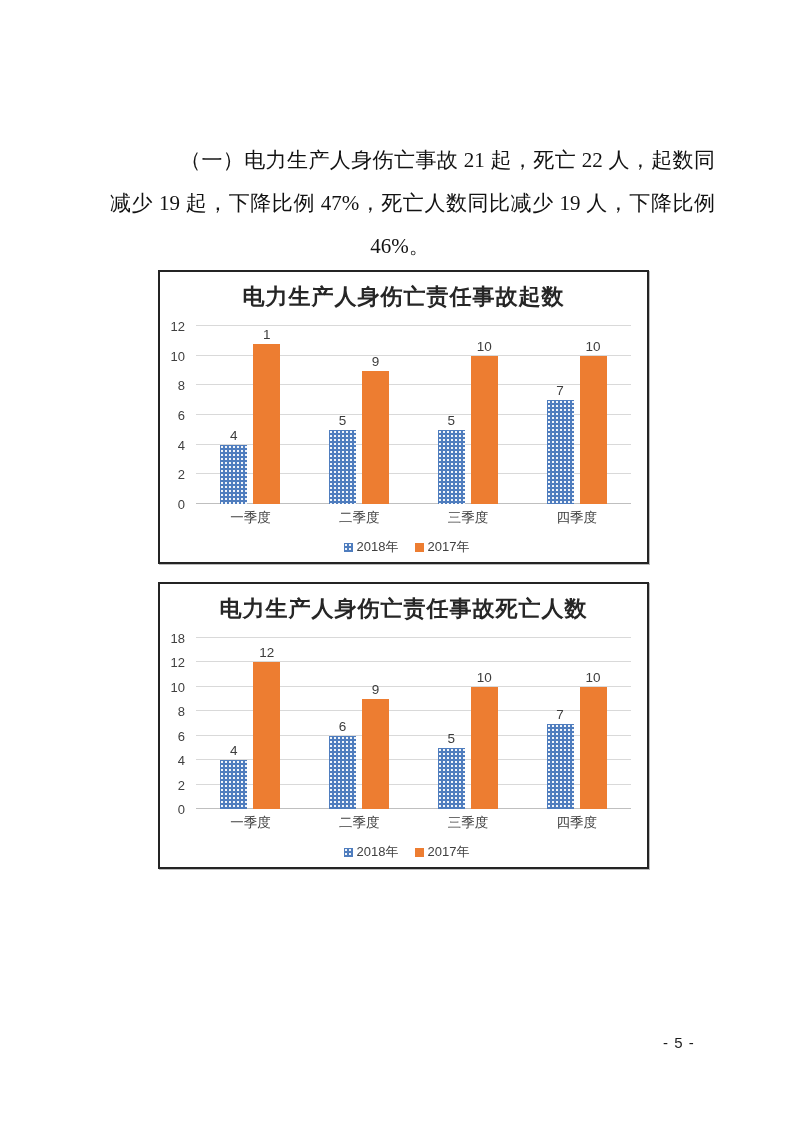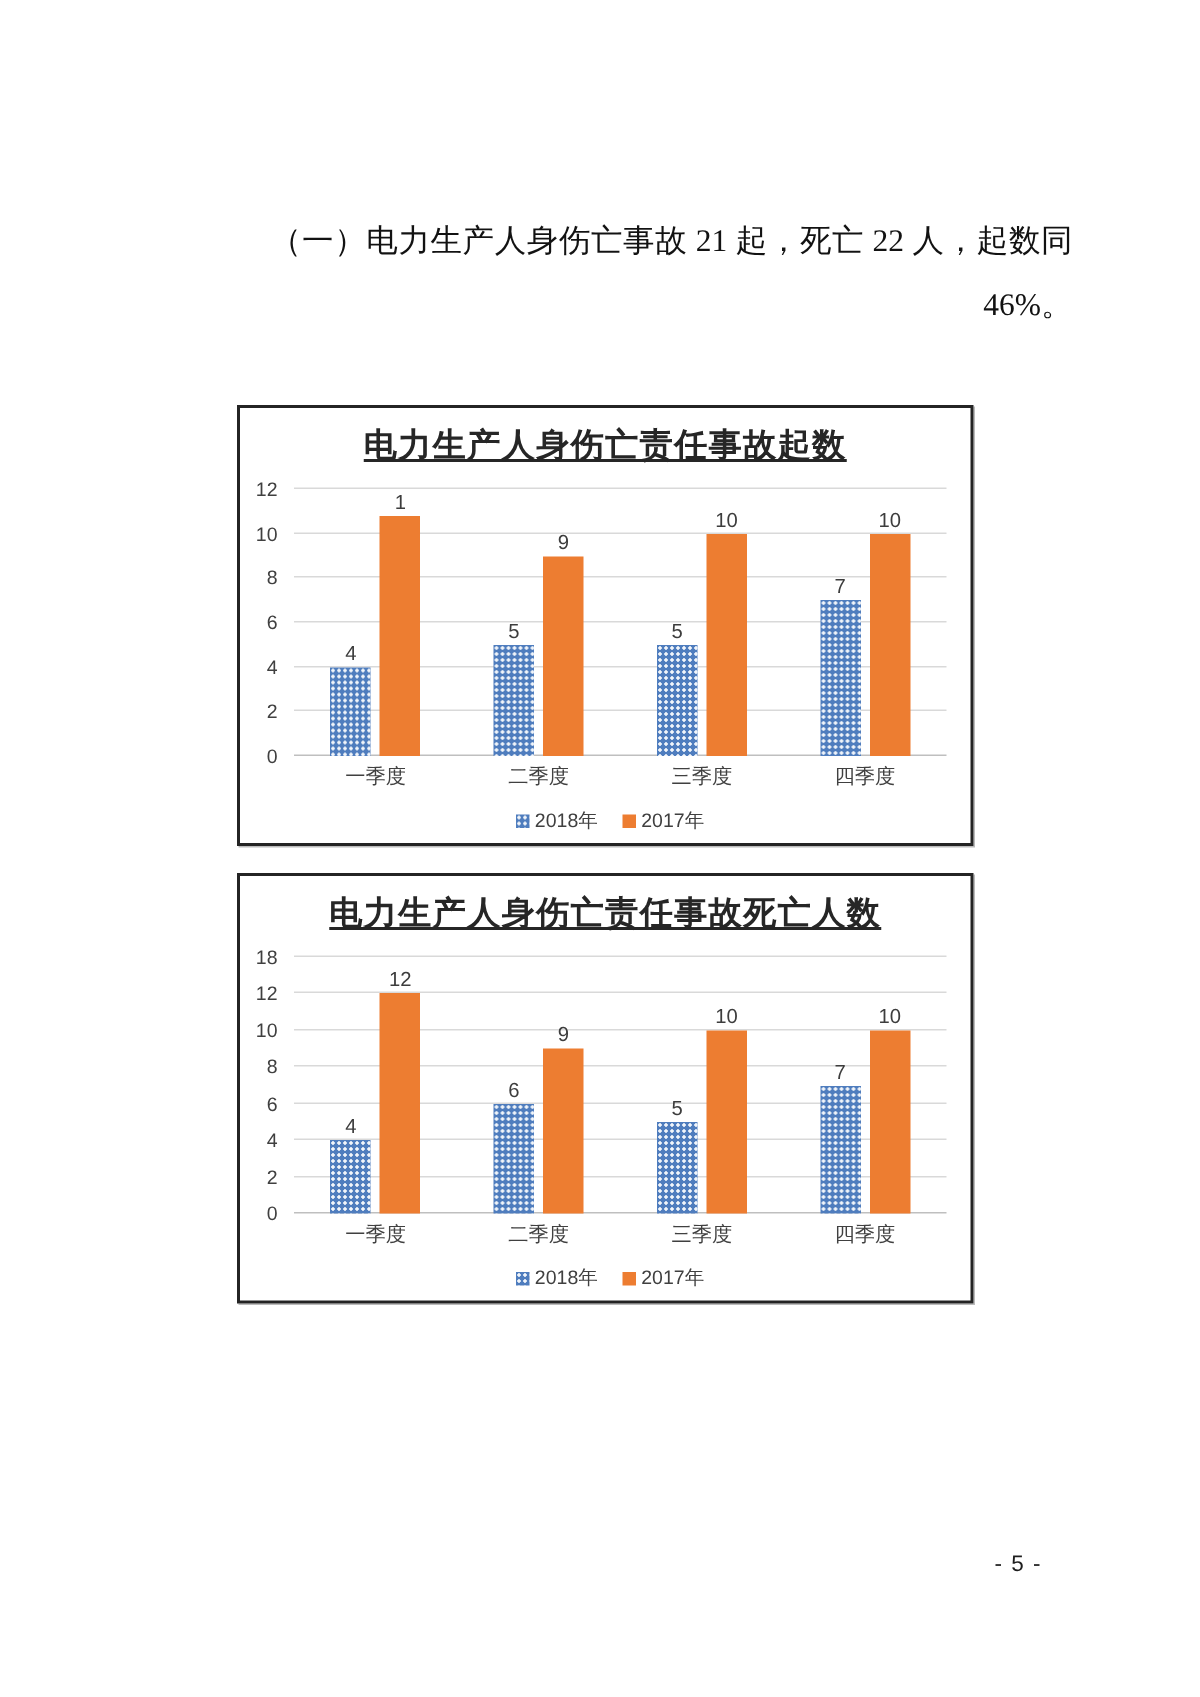--- a/index.html
+++ b/index.html
@@ -3,26 +3,26 @@
 <meta charset="utf-8">
 <style>
   html,body{margin:0;padding:0;background:#fff;}
   .page{position:relative;width:800px;height:1131px;background:#ffffff;overflow:hidden;
         font-family:"Liberation Serif","DejaVu Serif",serif;color:#111;}
   
   .para{position:absolute;left:85px;width:630px;font-size:21px;line-height:43px;color:#121212;}
   .line{height:43px;overflow:hidden;}
   .line-just{text-align:justify;text-align-last:justify;margin-left:25px;}
   .line-first{text-indent:70px;}
-  .line-left{text-align:right;}
+  .line-left{text-align:center;}
   
   .chart-box{position:absolute;background:#fff;border:2px solid #242424;
              box-shadow:1px 1px 0 #bbb;font-family:"Liberation Sans","DejaVu Sans",sans-serif;}
   .chart-title{position:absolute;top:10px;left:0;right:0;text-align:center;
-               font-size:22px;font-weight:600;color:#262626;letter-spacing:1px;text-decoration:underline;}
+               font-size:22px;font-weight:600;color:#262626;letter-spacing:1px;}
   .plot{position:absolute;left:36px;right:16px;top:54px;bottom:58px;}
   .gridline{position:absolute;left:0;right:0;height:0;border-top:1px solid var(--cgrid,#D9D9D9);}
   .axis0{border-top-color:#BFBFBF;}
   .groups{position:absolute;left:0;right:0;top:0;bottom:0;display:flex;z-index:1;}
   .group{flex:1;display:flex;justify-content:center;align-items:flex-end;gap:6px;height:100%;}
   .bar-col{height:100%;display:flex;flex-direction:column;justify-content:flex-end;align-items:center;}
   .bar{width:27px;}
   .bar-label{font-size:13.5px;line-height:17px;color:#3d3d3d;margin-bottom:1px;}
   .solid-orange{background:var(--c2017,#ED7D31);}
   .pat-blue{background-color:var(--c2018,#4F7DBE);
@@ -41,20 +41,21 @@
   .pageno{position:absolute;left:663px;top:1034px;font-size:15px;color:#1d1d1d;
           font-family:"Liberation Sans","DejaVu Sans",sans-serif;letter-spacing:1px;}
 </style>
 </head>
 <body>
 
 <div class="page">
 
   <div class="para" style="top:139px;">
     <div class="line line-just line-first">（一）电力生产人身伤亡事故 21 起，死亡 22 人，起数同比</div>
+    <div class="line line-just">减少 19 起，下降比例 47%，死亡人数同比减少 19 人，下降比例</div>
     <div class="line line-left">46%。</div>
   </div>
 
   <div class="chart-box" style="left:158px;top:270px;width:487px;height:290px;">
     <div class="chart-title">电力生产人身伤亡责任事故起数</div>
     <div class="yaxis">
         <div class="ytick" style="bottom: 0%;">0</div>
         <div class="ytick" style="bottom: 16.6667%;">2</div>
         <div class="ytick" style="bottom: 33.3333%;">4</div>
         <div class="ytick" style="bottom: 50%;">6</div>

